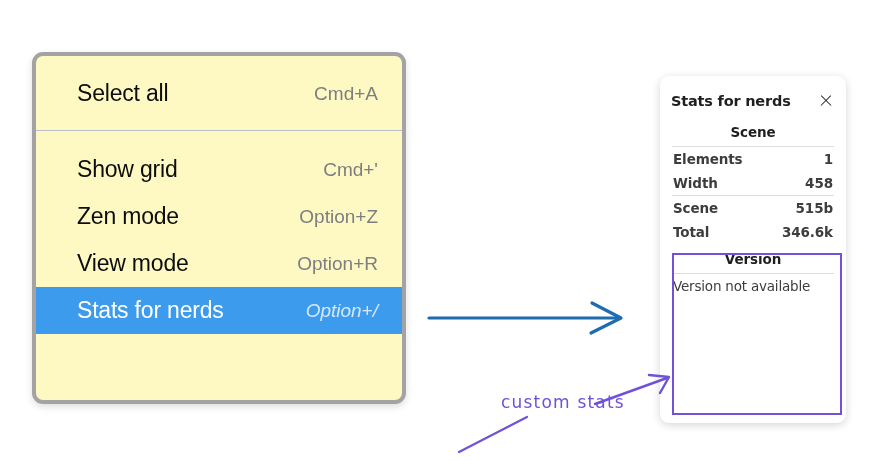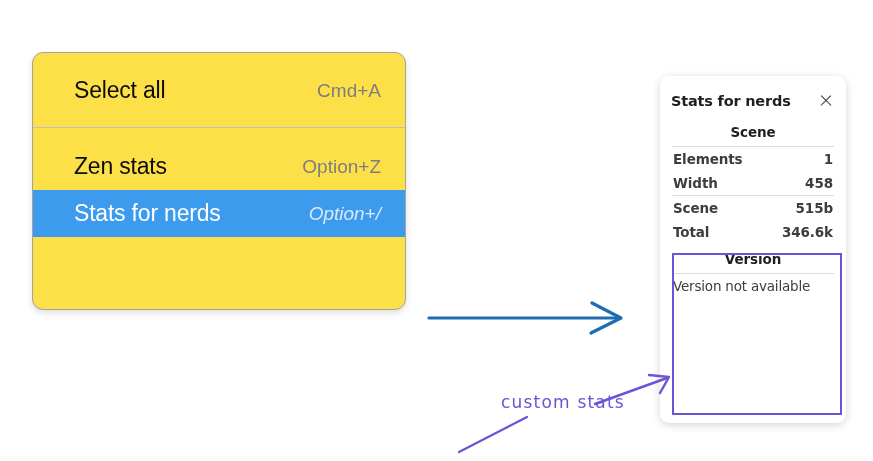--- a/index.html
+++ b/index.html
@@ -15,23 +15,23 @@
     font-family: "Liberation Sans", sans-serif;
     -webkit-font-smoothing: antialiased;
   }
 
   
   #context-menu {
     position: absolute;
     left: 32px;
     top: 52px;
     width: 374px;
-    height: 258px;
-    background: #fde047;
-    border: 1px solid #a3a3a3;
+    height: 352px;
+    background: #fef9c3;
+    border: 4px solid #a3a3a3;
     border-radius: 11px;
     box-shadow: 0 3px 7px rgba(0,0,0,0.13);
     box-sizing: border-box;
     overflow: hidden;
   }
   .menu-group { padding: 0; }
   .menu-group.first { padding-top: 14px; padding-bottom: 13px; }
   .menu-group.second { padding-top: 15px; padding-bottom: 0; }
   .menu-sep {
     height: 1px;
@@ -188,22 +188,30 @@
     <div class="menu-item">
       <span class="label">Select all</span>
       <span class="shortcut">Cmd+A</span>
     </div>
   </div>
 
   <div class="menu-sep"></div>
 
   <div class="menu-group second">
     <div class="menu-item">
-      <span class="label">Zen stats</span>
+      <span class="label">Show grid</span>
+      <span class="shortcut">Cmd+'</span>
+    </div>
+    <div class="menu-item">
+      <span class="label">Zen mode</span>
       <span class="shortcut">Option+Z</span>
+    </div>
+    <div class="menu-item">
+      <span class="label">View mode</span>
+      <span class="shortcut">Option+R</span>
     </div>
     <div class="menu-item highlighted">
       <span class="label">Stats for nerds</span>
       <span class="shortcut">Option+/</span>
     </div>
     <div class="menu-tail"></div>
   </div>
 
 </div>
 

